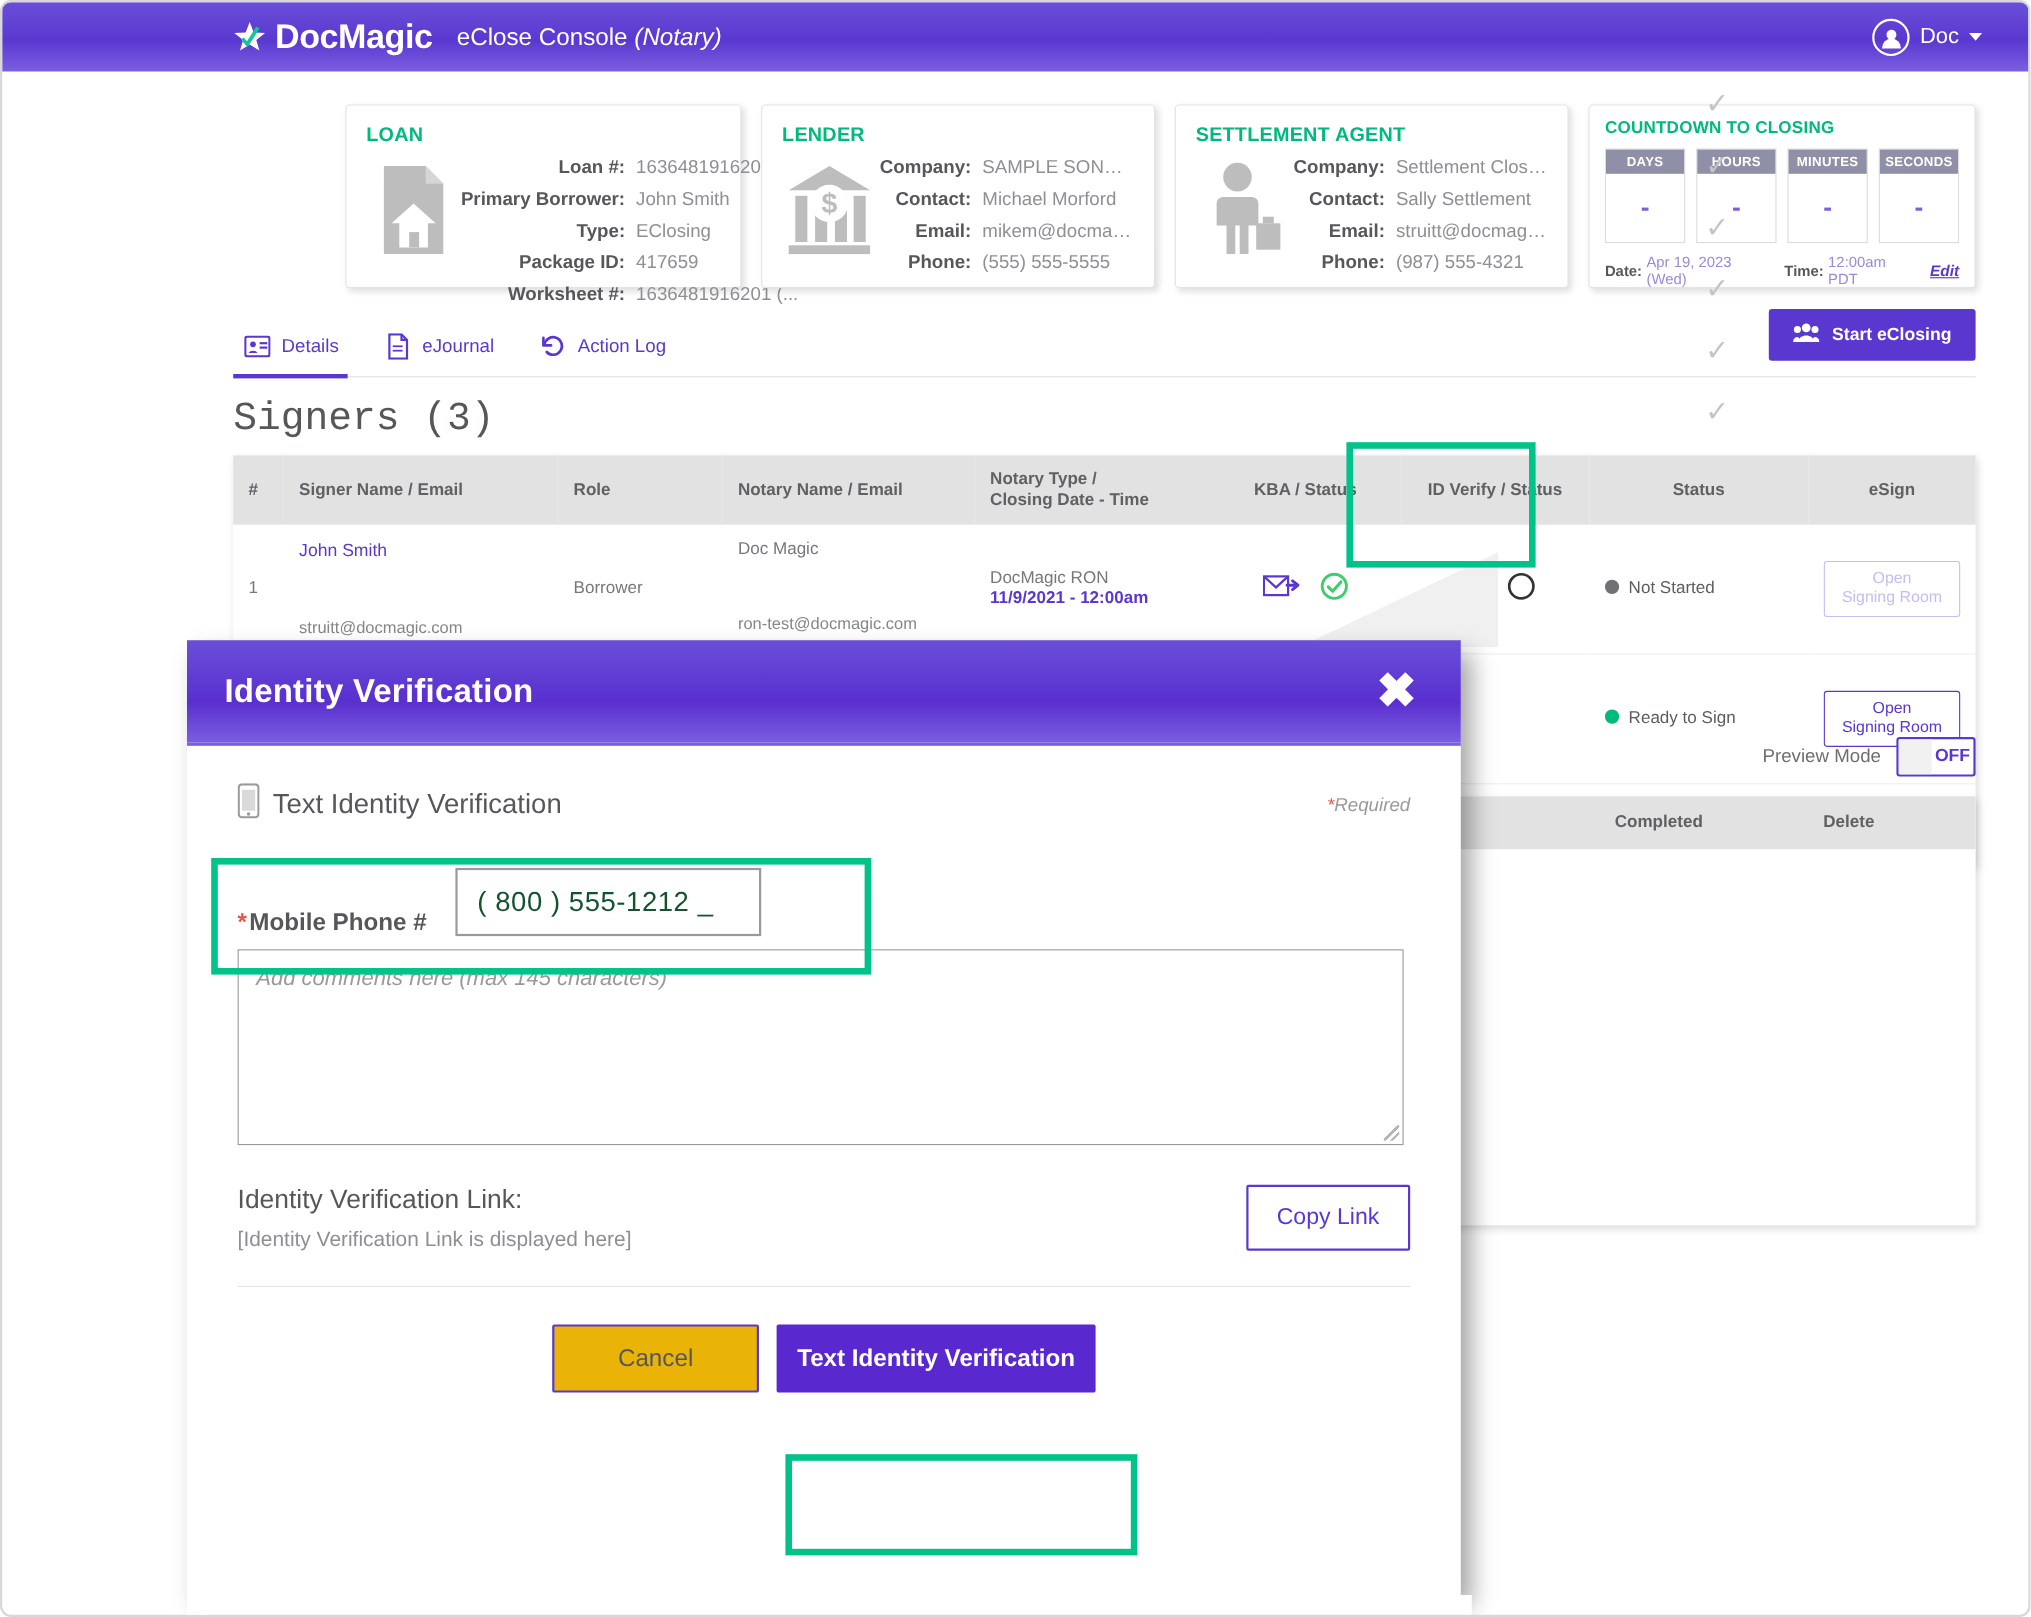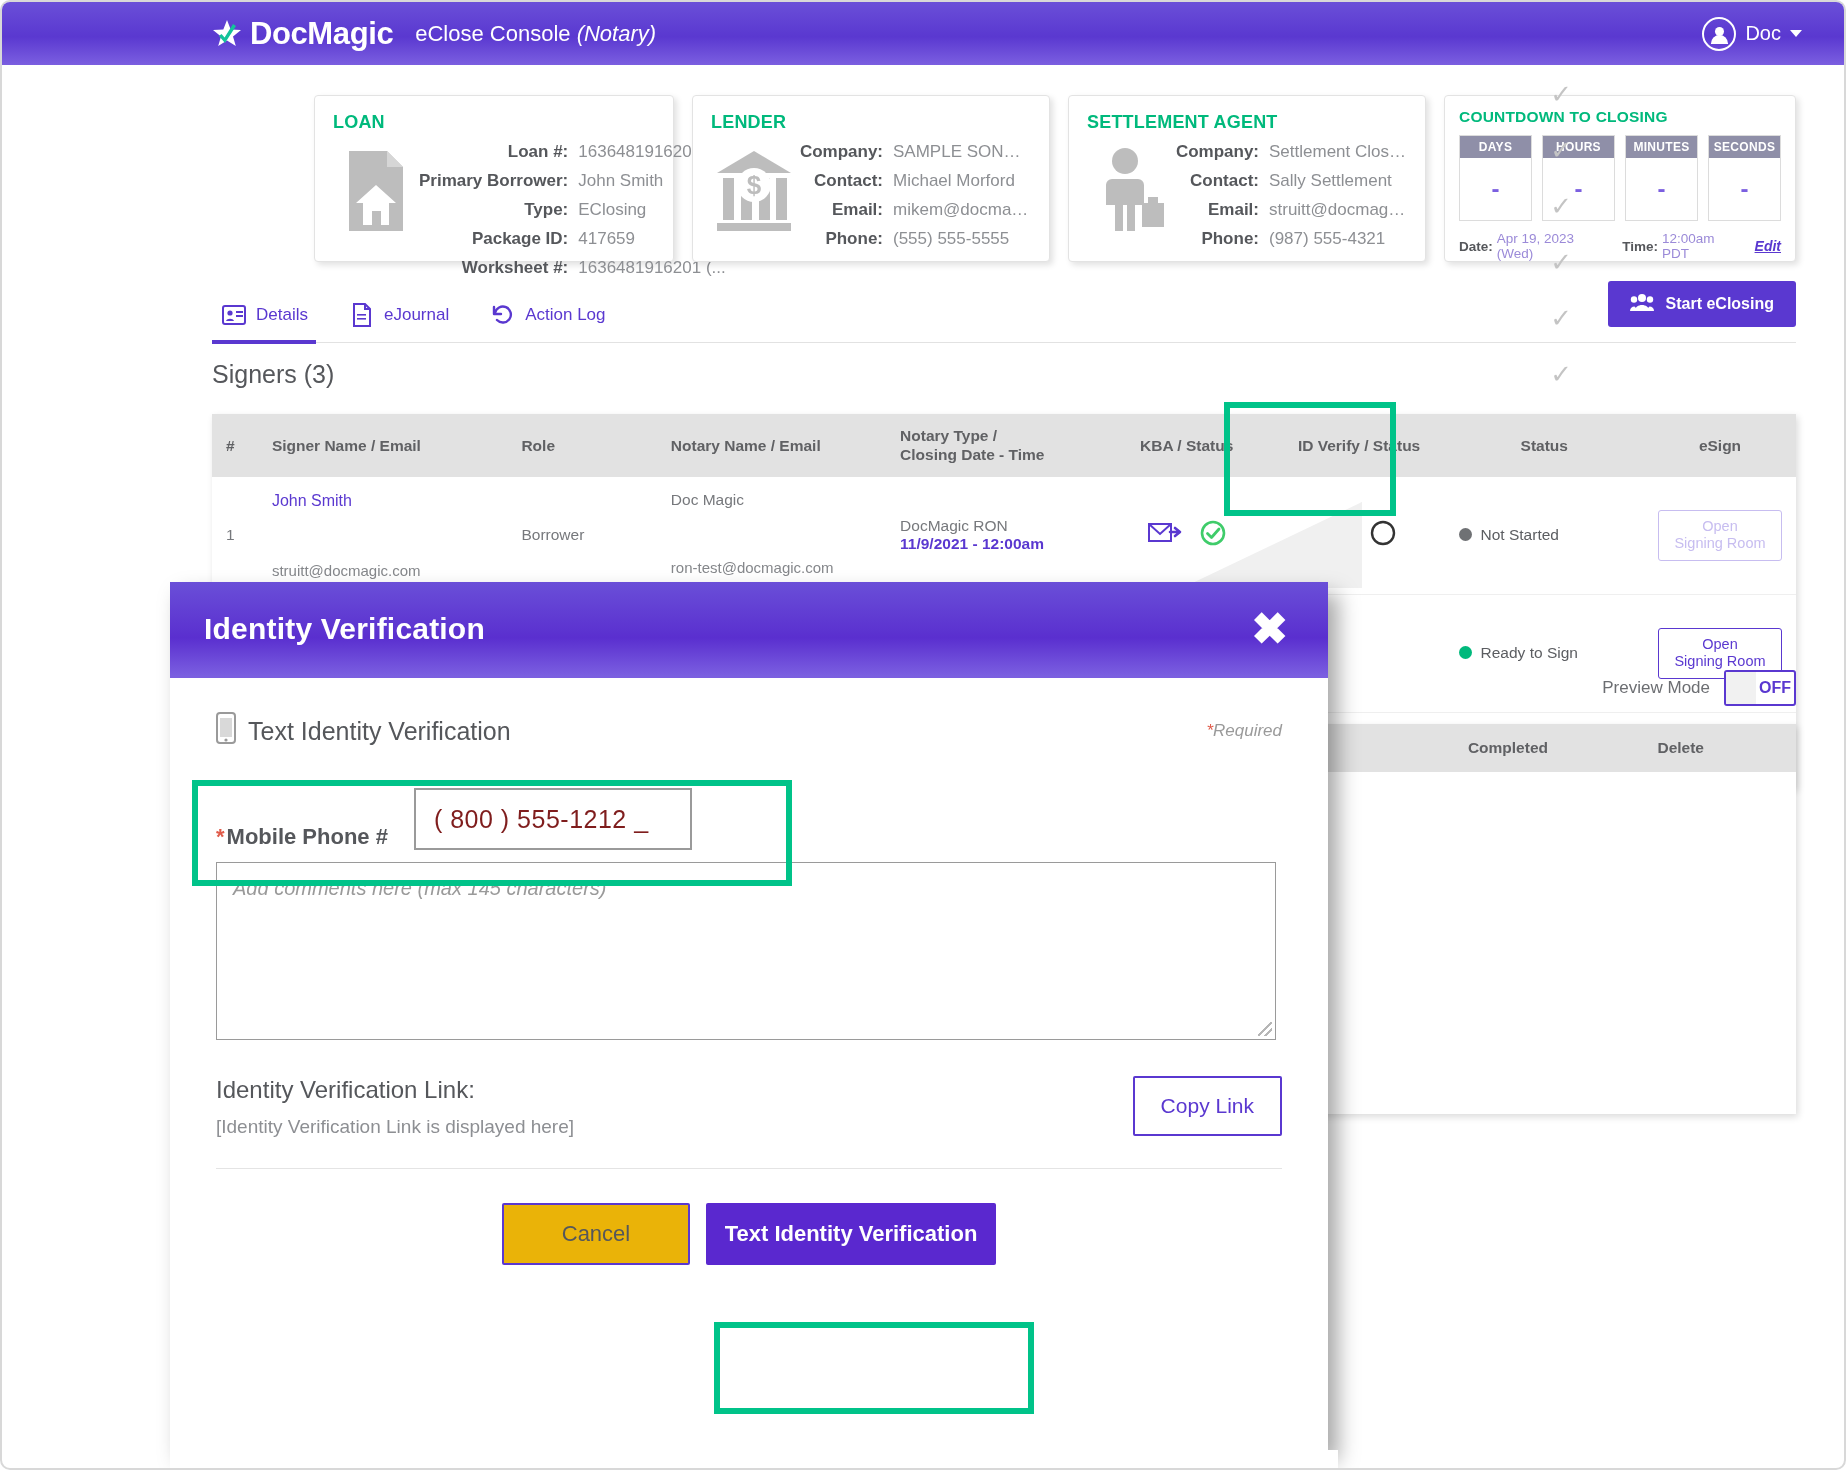--- a/index.html
+++ b/index.html
@@ -130,21 +130,21 @@
     position: absolute; right: 0; top: -6px;
     background: #5a38d0; color: #fff; border: none; border-radius: 3px;
     font-size: 16px; font-weight: 700; padding: 12px 22px; display: flex;
     align-items: center; gap: 12px; cursor: pointer;
     font-family: "Liberation Sans", sans-serif;
   }
 
   
   .signers-title {
     position: absolute; top: 358px; left: 210px;
-    font-size: 25px; color: #55575b; font-weight: 400;
+    font-size: 36px; color: #55575b; font-weight: 400; font-family: Liberation Mono, monospace;
   }
   .tbl-wrap {
     position: absolute; top: 412px; left: 210px; right: 48px;
     box-shadow: 2px 3px 7px rgba(0,0,0,0.14);
     background: #fff;
   }
   table.signers { width: 100%; border-collapse: collapse; font-size: 15.5px; }
   table.signers thead th {
     background: #e2e2e2; color: #606164; font-weight: 700; text-align: left;
     padding: 12px 14px; vertical-align: middle; white-space: pre-line; line-height:1.25;
@@ -230,21 +230,21 @@
     margin-left: auto; color: #9a9a9a; font-style: italic; font-size: 17px;
   }
   .required-note .ast { color: #e05b4a; }
 
   .field-row { display: flex; align-items: flex-end; margin-top: 38px; }
   .field-label { font-size: 22px; color: #55575b; font-weight: 700; }
   .field-label .ast { color: #e05b4a; margin-right: 2px; }
   .phone-input {
     margin-left: 26px; width: 278px; height: 62px; border: 2px solid #9a9a9a;
     background: #fff; display: flex; align-items: center; padding: 4px 18px;
-    font-size: 25px; color: #7f1d1d; letter-spacing: .5px;
+    font-size: 25px; color: #14532d; letter-spacing: .5px;
     font-family: "Liberation Sans", sans-serif;
   }
   #hl-phone { left: 190px; top: 778px; width: 600px; height: 106px; }
 
   .comments-label { margin-top: 42px; font-size: 19px; color: #8d8f93; }
   .comments-box {
     margin-top: 12px; width: 1060px; height: 178px; border: 1px solid #9a9a9a;
     background: #fff; padding: 14px 16px; font-size: 20px; color: #9a9a9a;
     font-style: italic; position: relative;
     font-family: "Liberation Sans", sans-serif;

